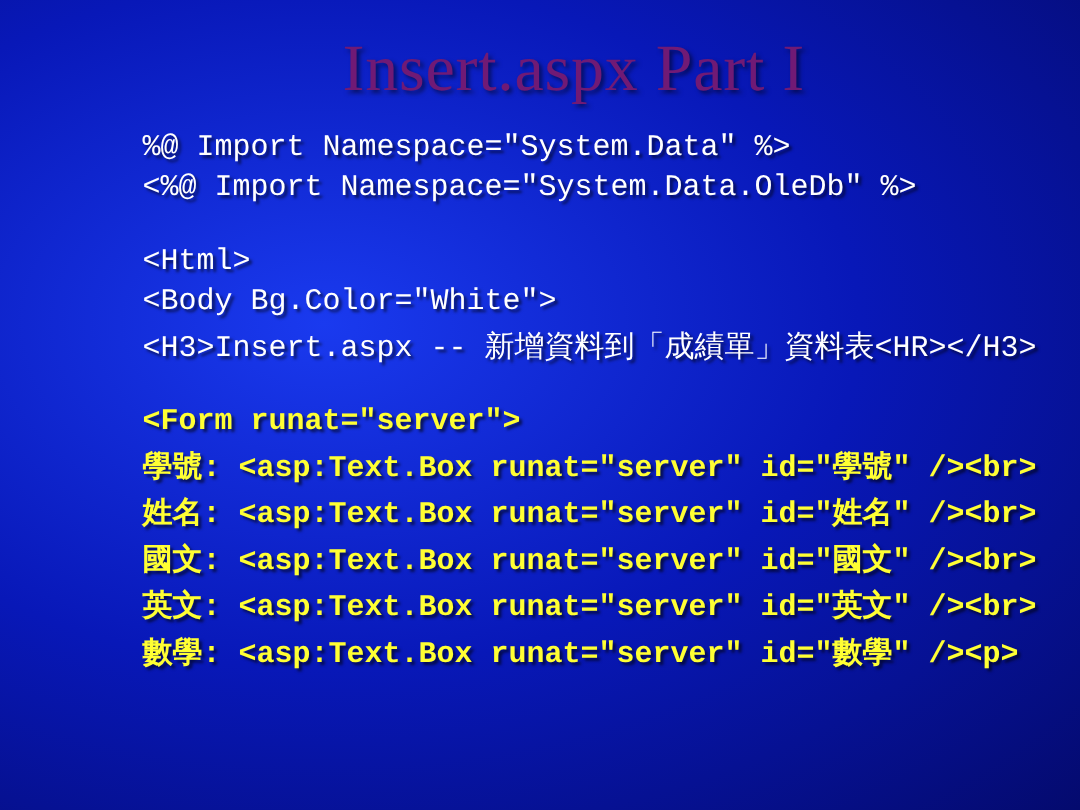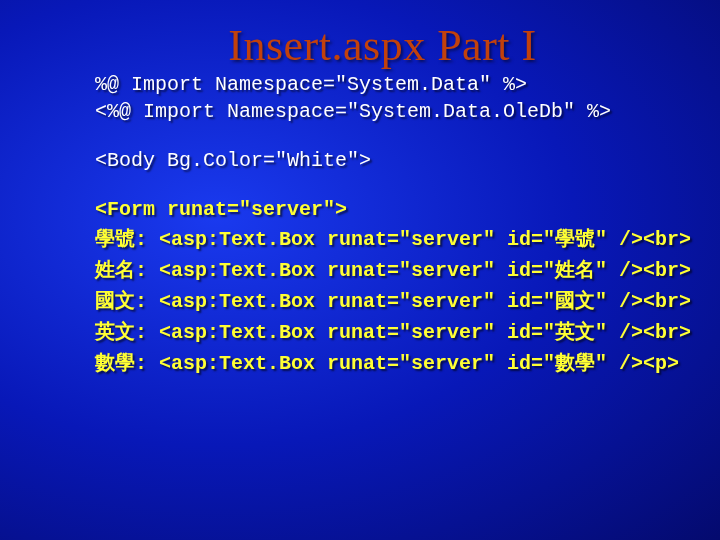--- a/index.html
+++ b/index.html
@@ -6,23 +6,23 @@
   body {
     width: 720px;
     height: 540px;
     background: radial-gradient(ellipse at 30% 40%, #1a3aef 0%, #0818b8 50%, #040a6e 100%);
     font-family: "Times New Roman", serif;
     overflow: hidden;
     padding: 20px 50px 0 95px;
   }
   .title {
     font-size: 44px;
-    color: #c2410c;
+    color: #701a75;
     text-align: center;
-    margin-bottom: 2px;
+    margin-bottom: 16px;
     text-shadow: 2px 2px 3px rgba(0,0,0,0.5);
     letter-spacing: 0.5px;
   }
   .line {
     font-size: 20px;
     font-family: "Courier New", monospace;
     margin-bottom: 4px;
     text-shadow: 2px 2px 2px rgba(0,0,0,0.6);
     white-space: nowrap;
   }
@@ -31,21 +31,23 @@
   .spacer { height: 22px; }
 </style>
 </head>
 <body>
 
 <div class="title">Insert.aspx Part I</div>
 <div id="code-container">
     <div class="line white">%@ Import Namespace="System.Data" %&gt;</div>
     <div class="line white">&lt;%@ Import Namespace="System.Data.OleDb" %&gt;</div>
     <div class="spacer"></div>
+    <div class="line white">&lt;Html&gt;</div>
     <div class="line white">&lt;Body Bg.Color="White"&gt;</div>
+    <div class="line white">&lt;H3&gt;Insert.aspx -- 新增資料到「成績單」資料表&lt;HR&gt;&lt;/H3&gt;</div>
     <div class="spacer"></div>
     <div class="line yellow">&lt;Form runat="server"&gt;</div>
     <div class="line yellow">學號: &lt;asp:Text.Box runat="server" id="學號" /&gt;&lt;br&gt;</div>
     <div class="line yellow">姓名: &lt;asp:Text.Box runat="server" id="姓名" /&gt;&lt;br&gt;</div>
     <div class="line yellow">國文: &lt;asp:Text.Box runat="server" id="國文" /&gt;&lt;br&gt;</div>
     <div class="line yellow">英文: &lt;asp:Text.Box runat="server" id="英文" /&gt;&lt;br&gt;</div>
     <div class="line yellow">數學: &lt;asp:Text.Box runat="server" id="數學" /&gt;&lt;p&gt;</div>
   </div>
 
 </body></html>

